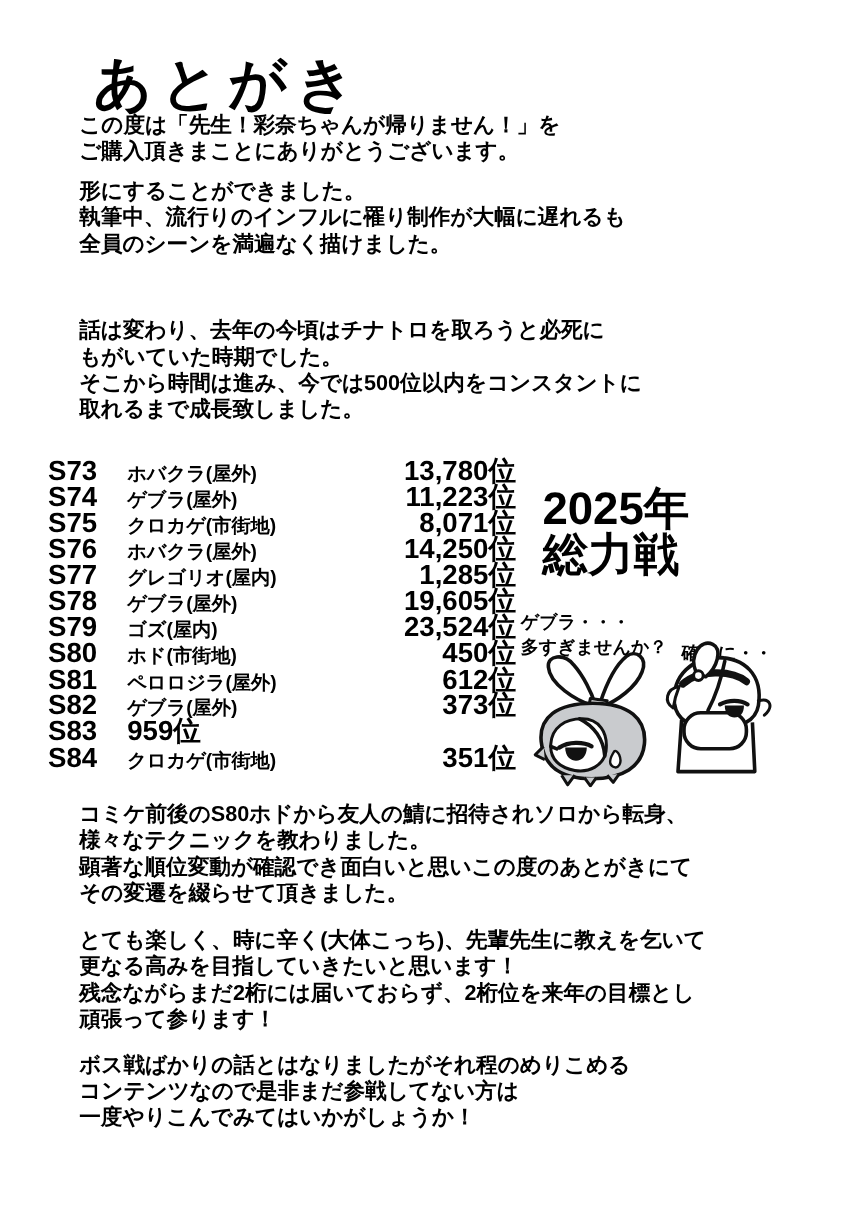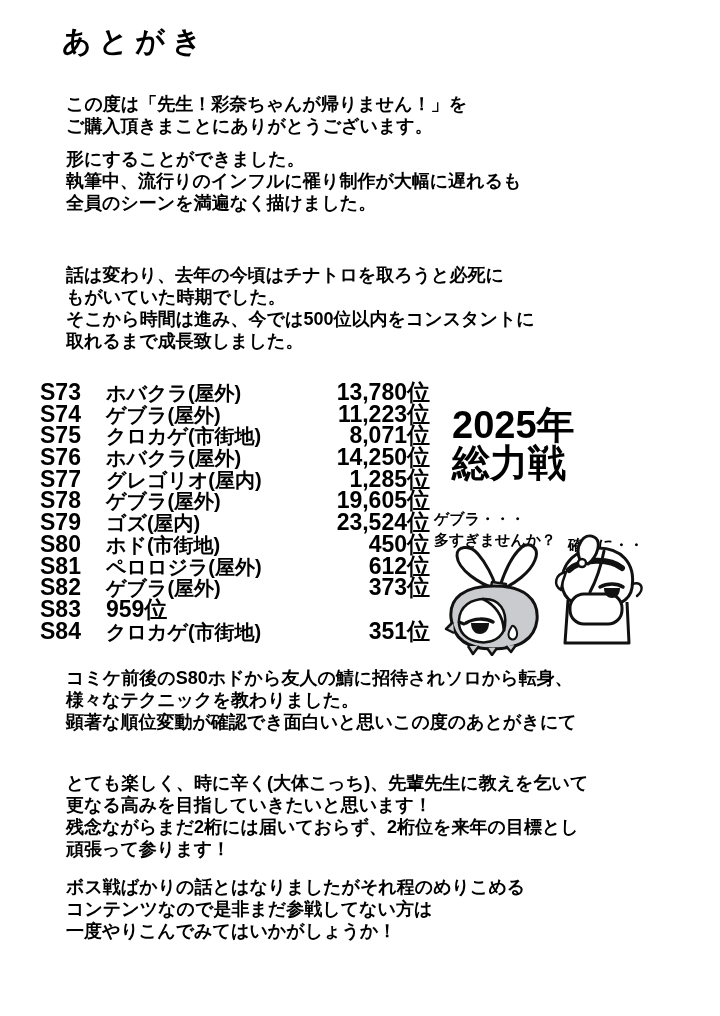--- a/index.html
+++ b/index.html
@@ -3,34 +3,34 @@
 <meta charset="utf-8">
 <style>
   html,body{margin:0;padding:0;background:#e8e8e8;}
   .page{
     position:relative;width:720px;height:1016px;background:#ffffff;
     overflow:hidden;color:#000;
     font-family:"Liberation Sans","DejaVu Sans",sans-serif;
     font-weight:700;
   }
   .page-title{
-    position:absolute;left:62px;top:22px;margin:0;
-    font-size:29px;font-weight:800;letter-spacing:7px;color:#000;
+    position:absolute;left:62px;top:22px;margin:16px;
+    font-size:48px;font-weight:800;letter-spacing:7px;color:#000;
   }
   .para{position:absolute;left:66px;font-size:18px;line-height:22px;white-space:nowrap;}
   .p1{top:93px;}
   .p2{top:148px;}
   .p3{top:264px;}
   .p4{top:667px;}
   .p5{top:772px;}
   .p6{top:876px;}
   .rank-table{position:absolute;left:40px;top:377px;width:390px;}
   .rank-row{display:flex;align-items:baseline;height:21.7px;white-space:nowrap;}
   .cell-season{width:66px;font-size:23px;}
-  .cell-boss{flex:1;font-size:20px;}
+  .cell-boss{flex:1;font-size:16px;}
   .cell-rank{font-size:23px;text-align:right;}
   .rank-heading{
     position:absolute;left:452px;top:378px;
     font-size:38px;line-height:38px;font-weight:800;white-space:nowrap;margin-top:28px;
   }
   .bubble{position:absolute;font-size:15px;line-height:21px;white-space:nowrap;}
   .bubble-left{left:434px;top:508px;}
   .bubble-right{left:568px;top:534px;}
   .doodle{position:absolute;}
   .doodle-left{left:442px;top:542px;}
@@ -174,20 +174,21 @@
     <g>
       <path d="M52 54 C52 61 56 64 60 64 C65 64 68 60 68 54 Z" fill="#111"></path>
       <path d="M48 53 C55 49 65 49 71 53" fill="none" stroke="#111" stroke-width="3.5" stroke-linecap="round"></path>
     </g>
   </svg>
 
   <div class="para p4">
     <div>コミケ前後のS80ホドから友人の鯖に招待されソロから転身、</div>
     <div>様々なテクニックを教わりました。</div>
     <div>顕著な順位変動が確認でき面白いと思いこの度のあとがきにて</div>
+    <div>その変遷を綴らせて頂きました。</div>
   </div>
 
   <div class="para p5">
     <div>とても楽しく、時に辛く(大体こっち)、先輩先生に教えを乞いて</div>
     <div>更なる高みを目指していきたいと思います！</div>
     <div>残念ながらまだ2桁には届いておらず、2桁位を来年の目標とし</div>
     <div>頑張って参ります！</div>
   </div>
 
   <div class="para p6">

